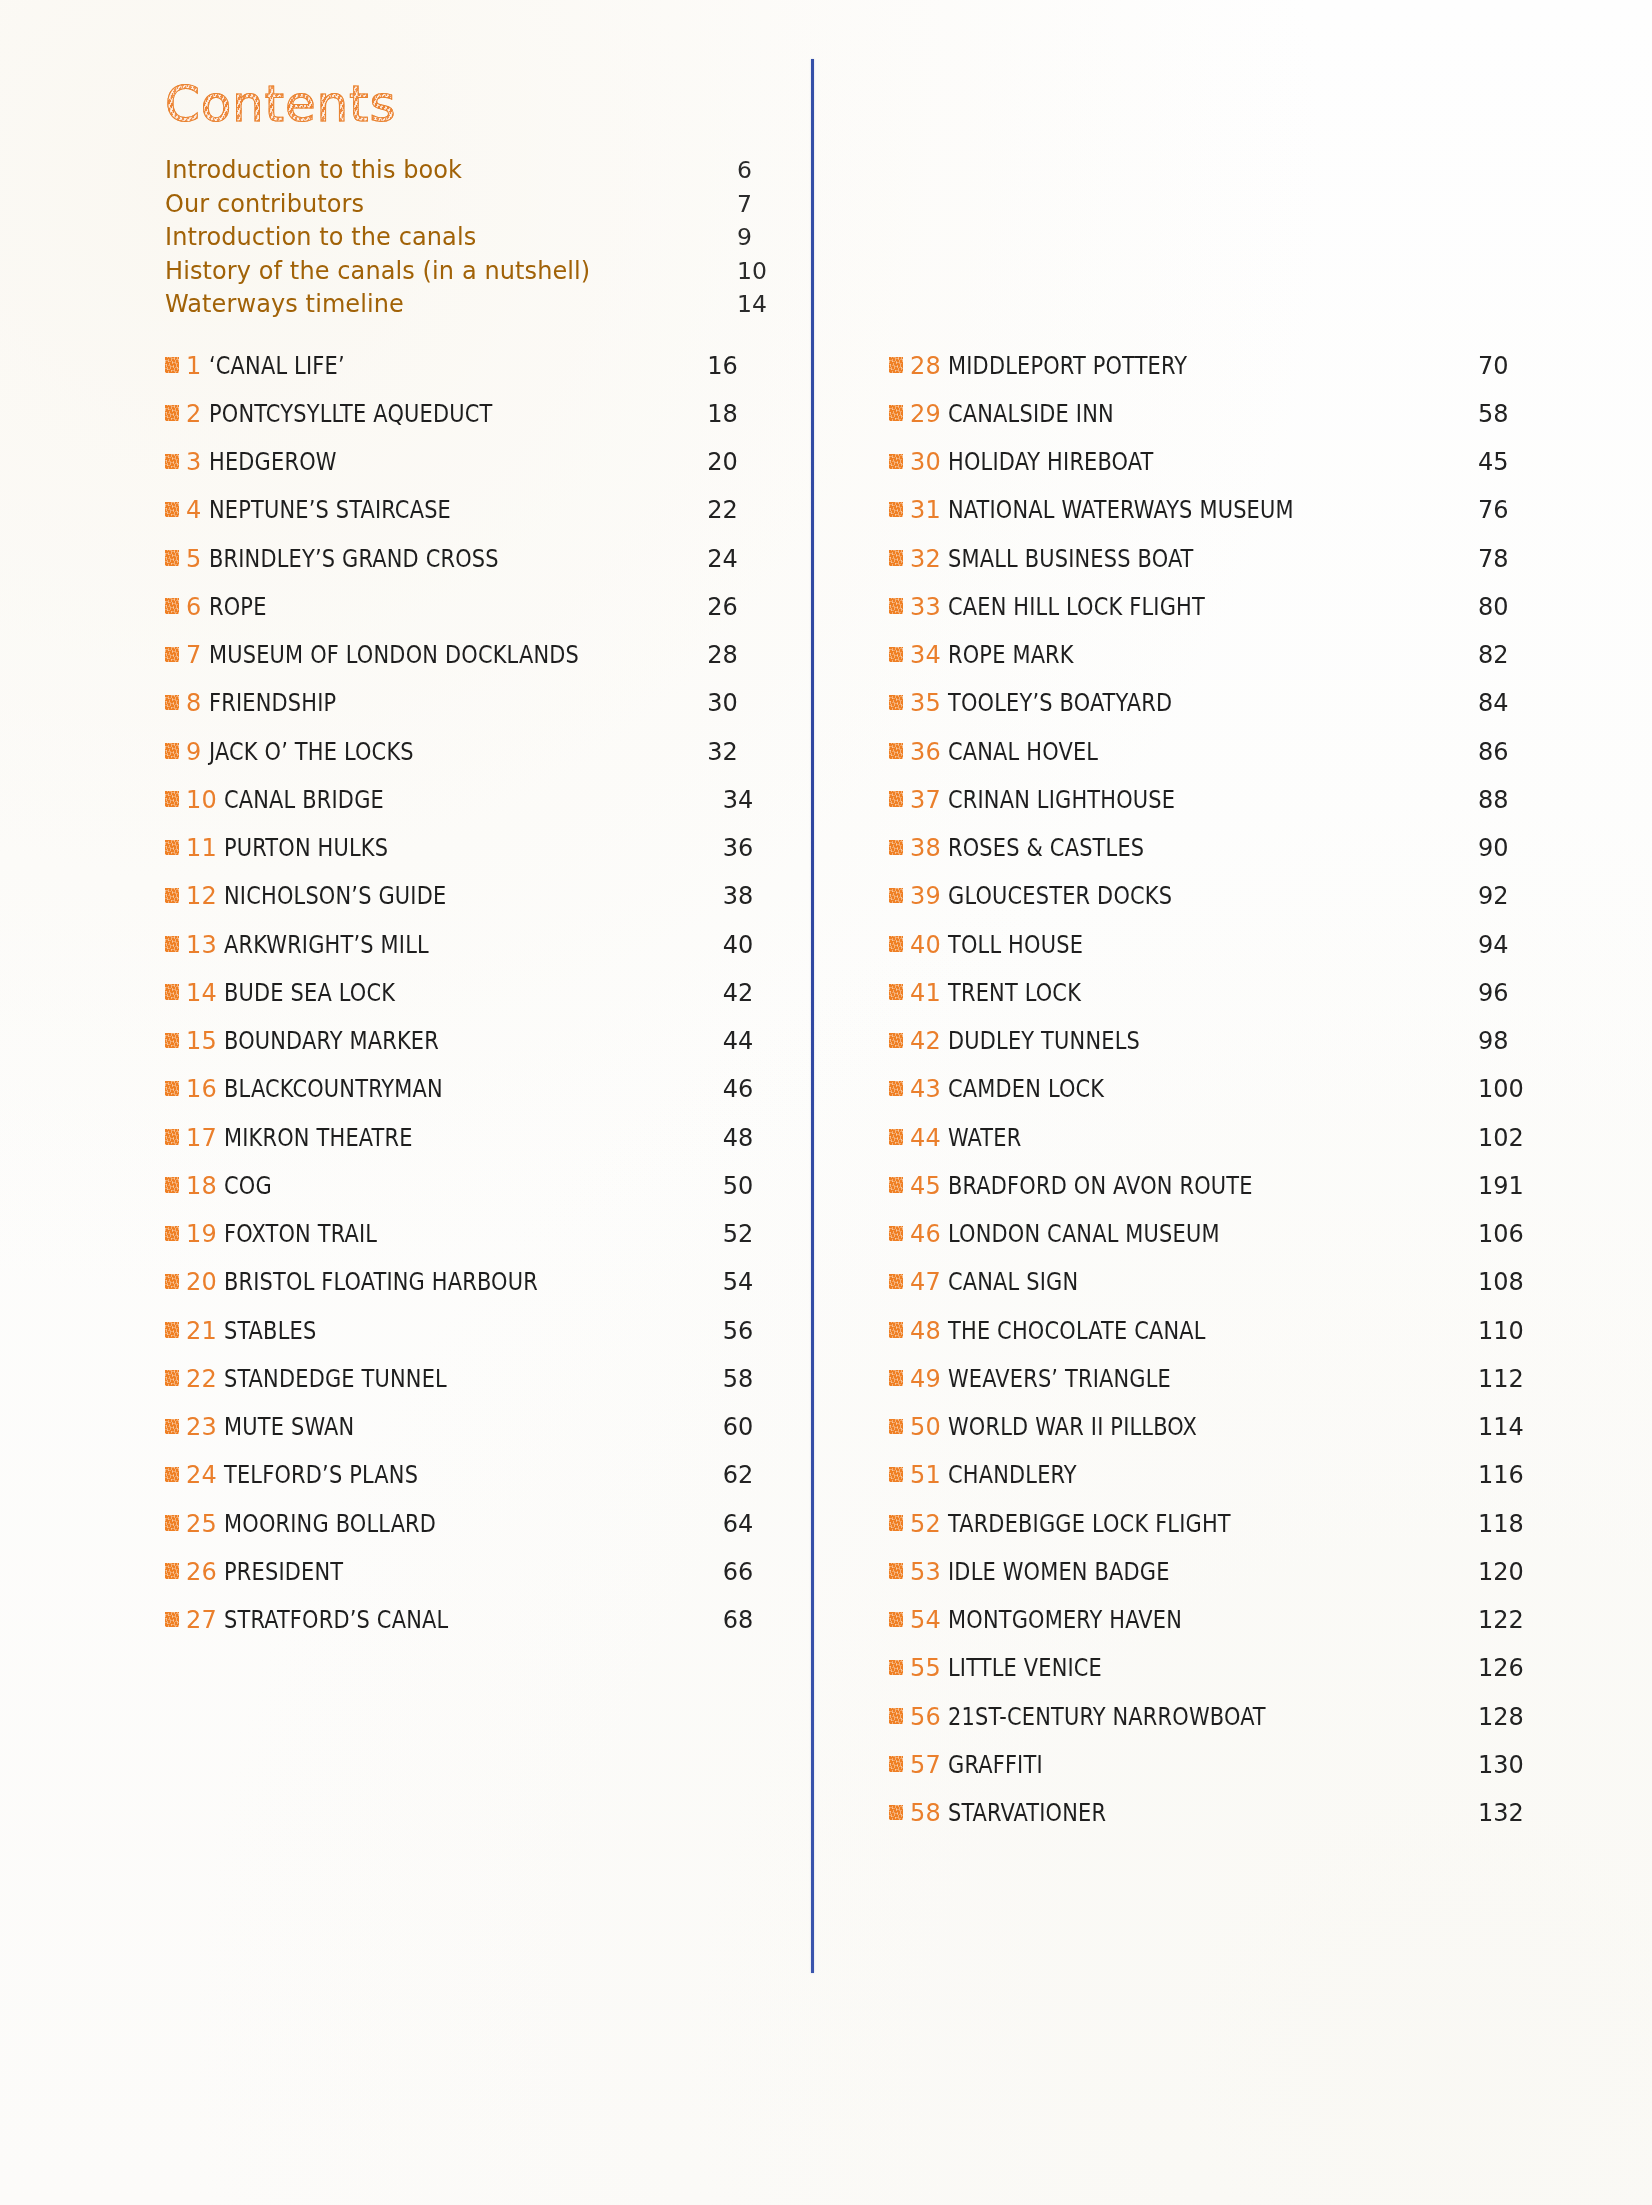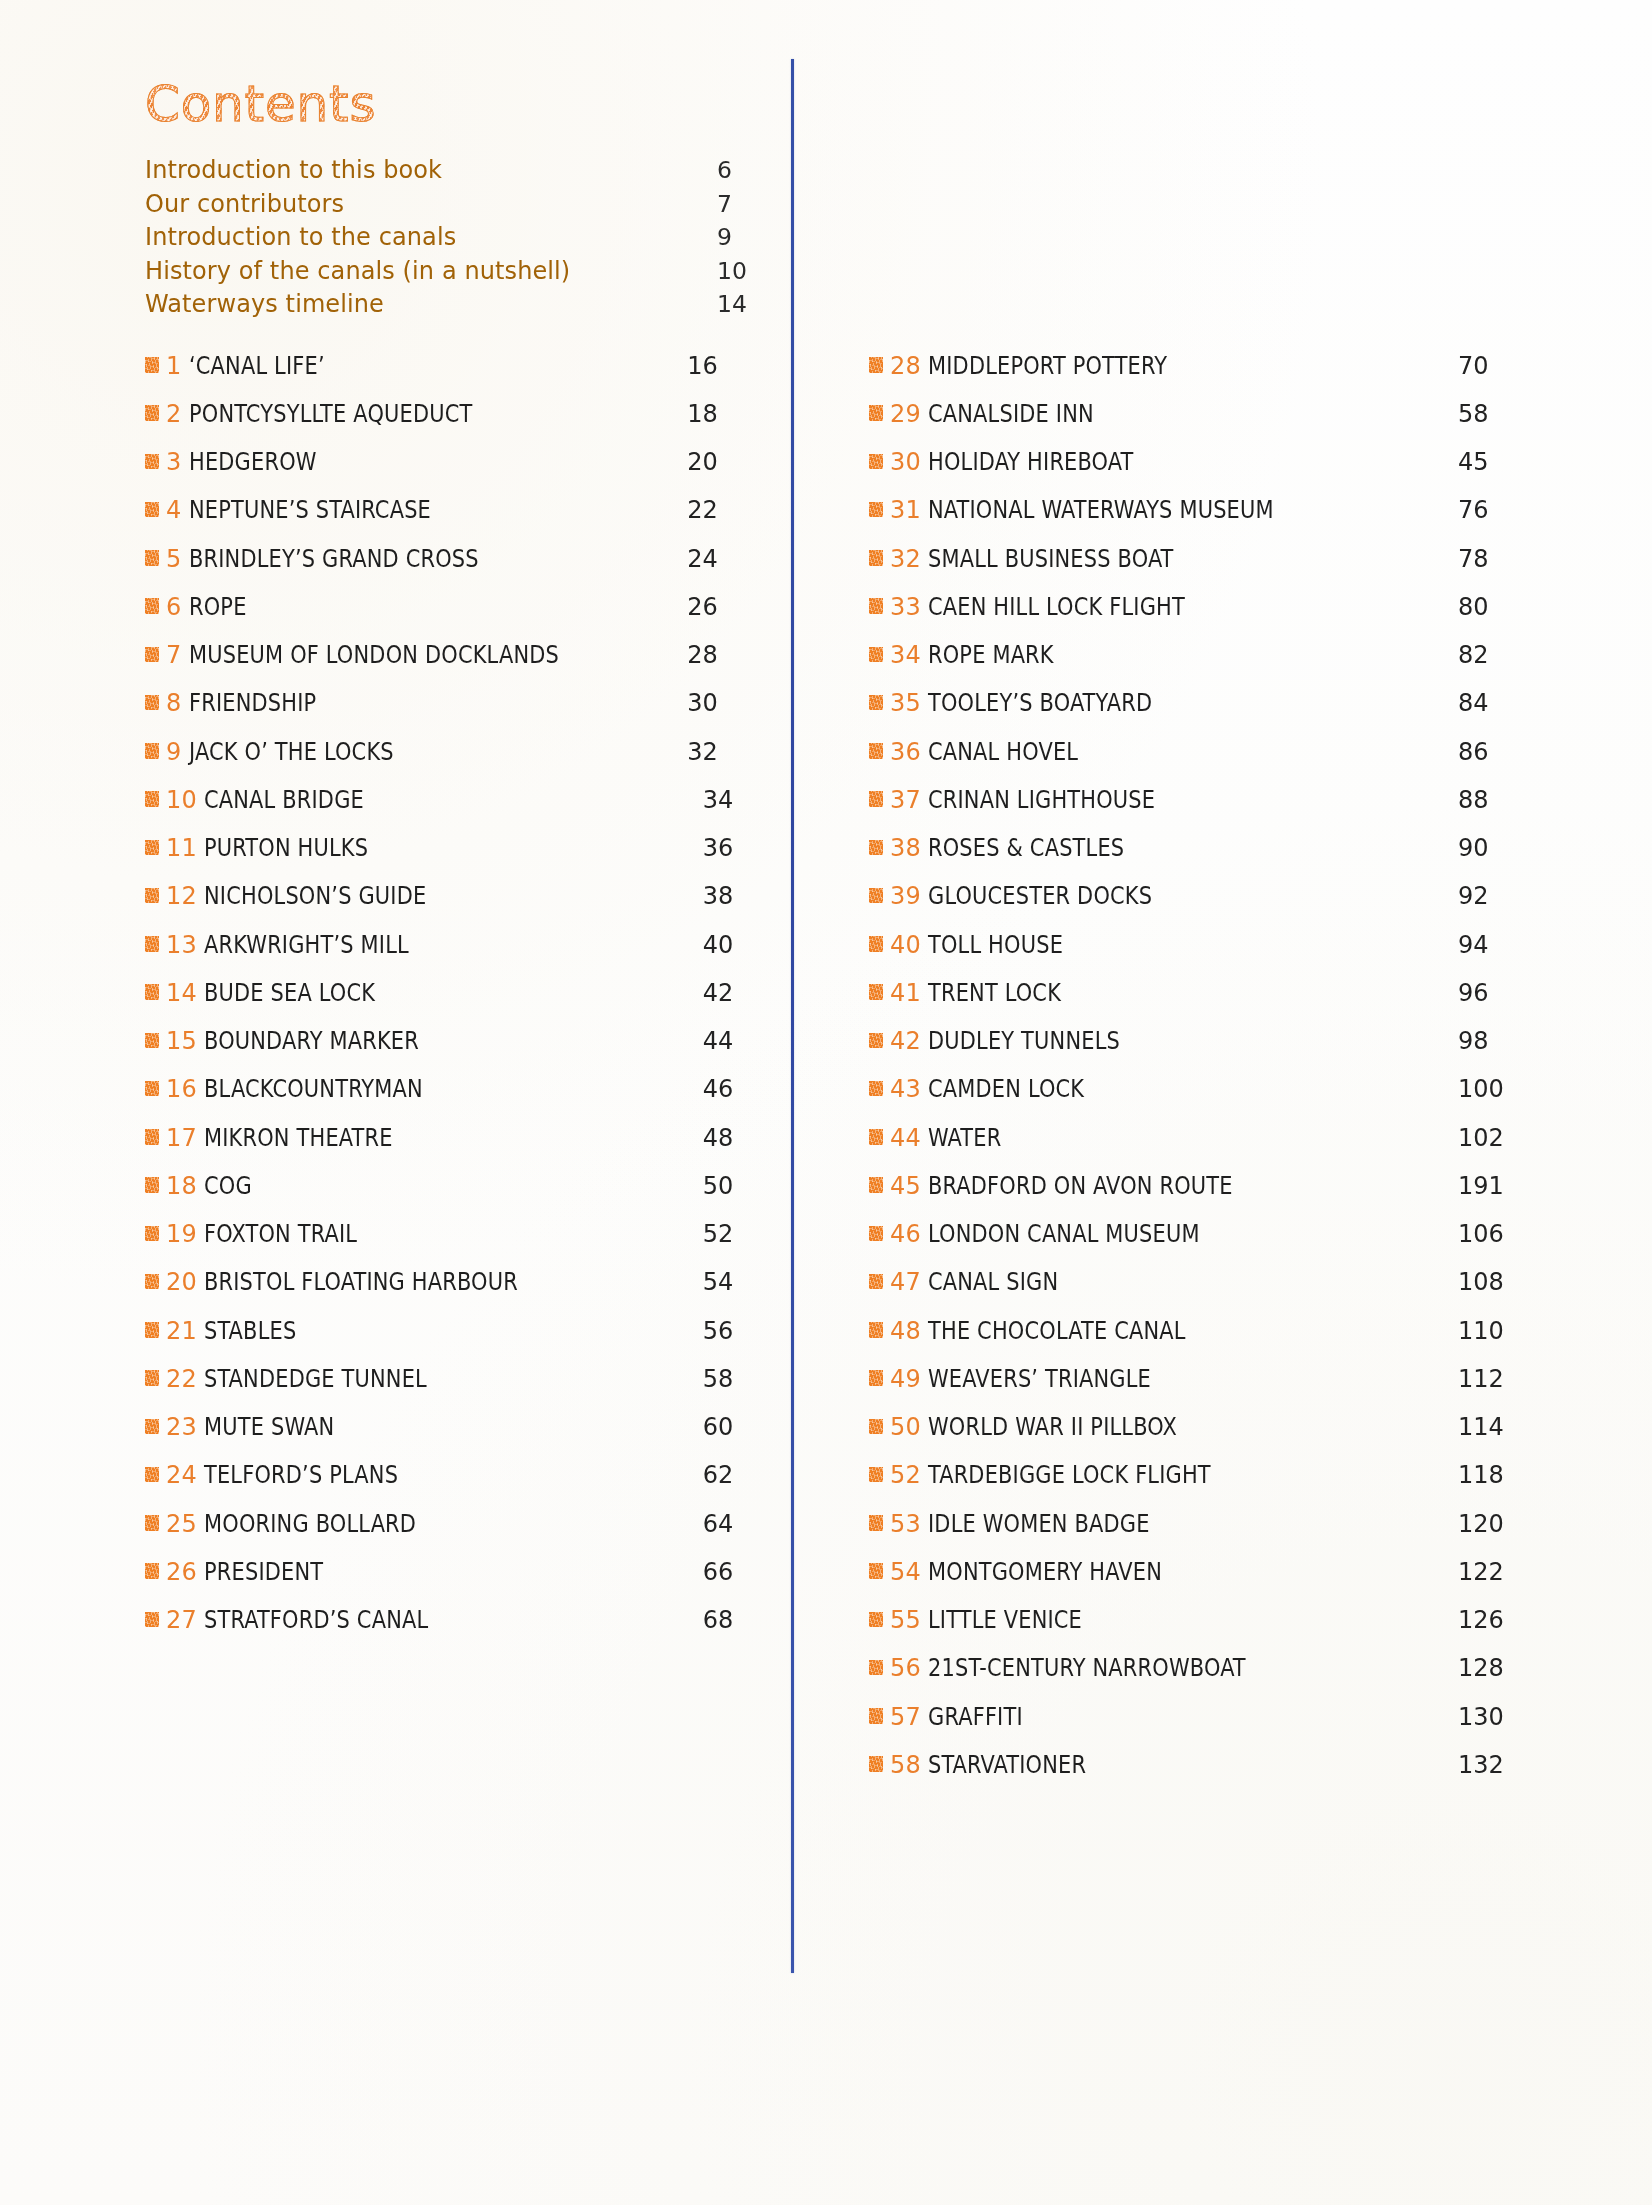--- a/index.html
+++ b/index.html
@@ -21,21 +21,21 @@
     position: absolute;
     inset: 0;
     background:
       radial-gradient(circle at 12% 8%, rgba(250,247,240,0.9) 0%, rgba(255,255,255,0) 45%),
       radial-gradient(circle at 88% 94%, rgba(249,248,243,0.85) 0%, rgba(255,255,255,0) 50%),
       linear-gradient(180deg, #fefefe 0%, #fdfdfc 40%, #fcfbf9 100%);
   }
 
   .content-wrap {
     position: absolute;
-    left: 145px;
+    left: 165px;
     top: 78px;
     width: 1363px;
   }
 
   
   .contents-heading {
     font-family: "DejaVu Sans", sans-serif;
     font-size: 50px;
     font-weight: 400;
     letter-spacing: 0.8px;
@@ -506,20 +506,26 @@
           <span class="entry-page">112</span>
         </div>
         <div class="entry">
           <span class="entry-bullet"></span>
           <span class="entry-num">50</span>
           <span class="entry-title">WORLD WAR II PILLBOX</span>
           <span class="entry-page">114</span>
         </div>
         <div class="entry">
           <span class="entry-bullet"></span>
+          <span class="entry-num">51</span>
+          <span class="entry-title">CHANDLERY</span>
+          <span class="entry-page">116</span>
+        </div>
+        <div class="entry">
+          <span class="entry-bullet"></span>
           <span class="entry-num">52</span>
           <span class="entry-title">TARDEBIGGE LOCK FLIGHT</span>
           <span class="entry-page">118</span>
         </div>
         <div class="entry">
           <span class="entry-bullet"></span>
           <span class="entry-num">53</span>
           <span class="entry-title">IDLE WOMEN BADGE</span>
           <span class="entry-page">120</span>
         </div>

